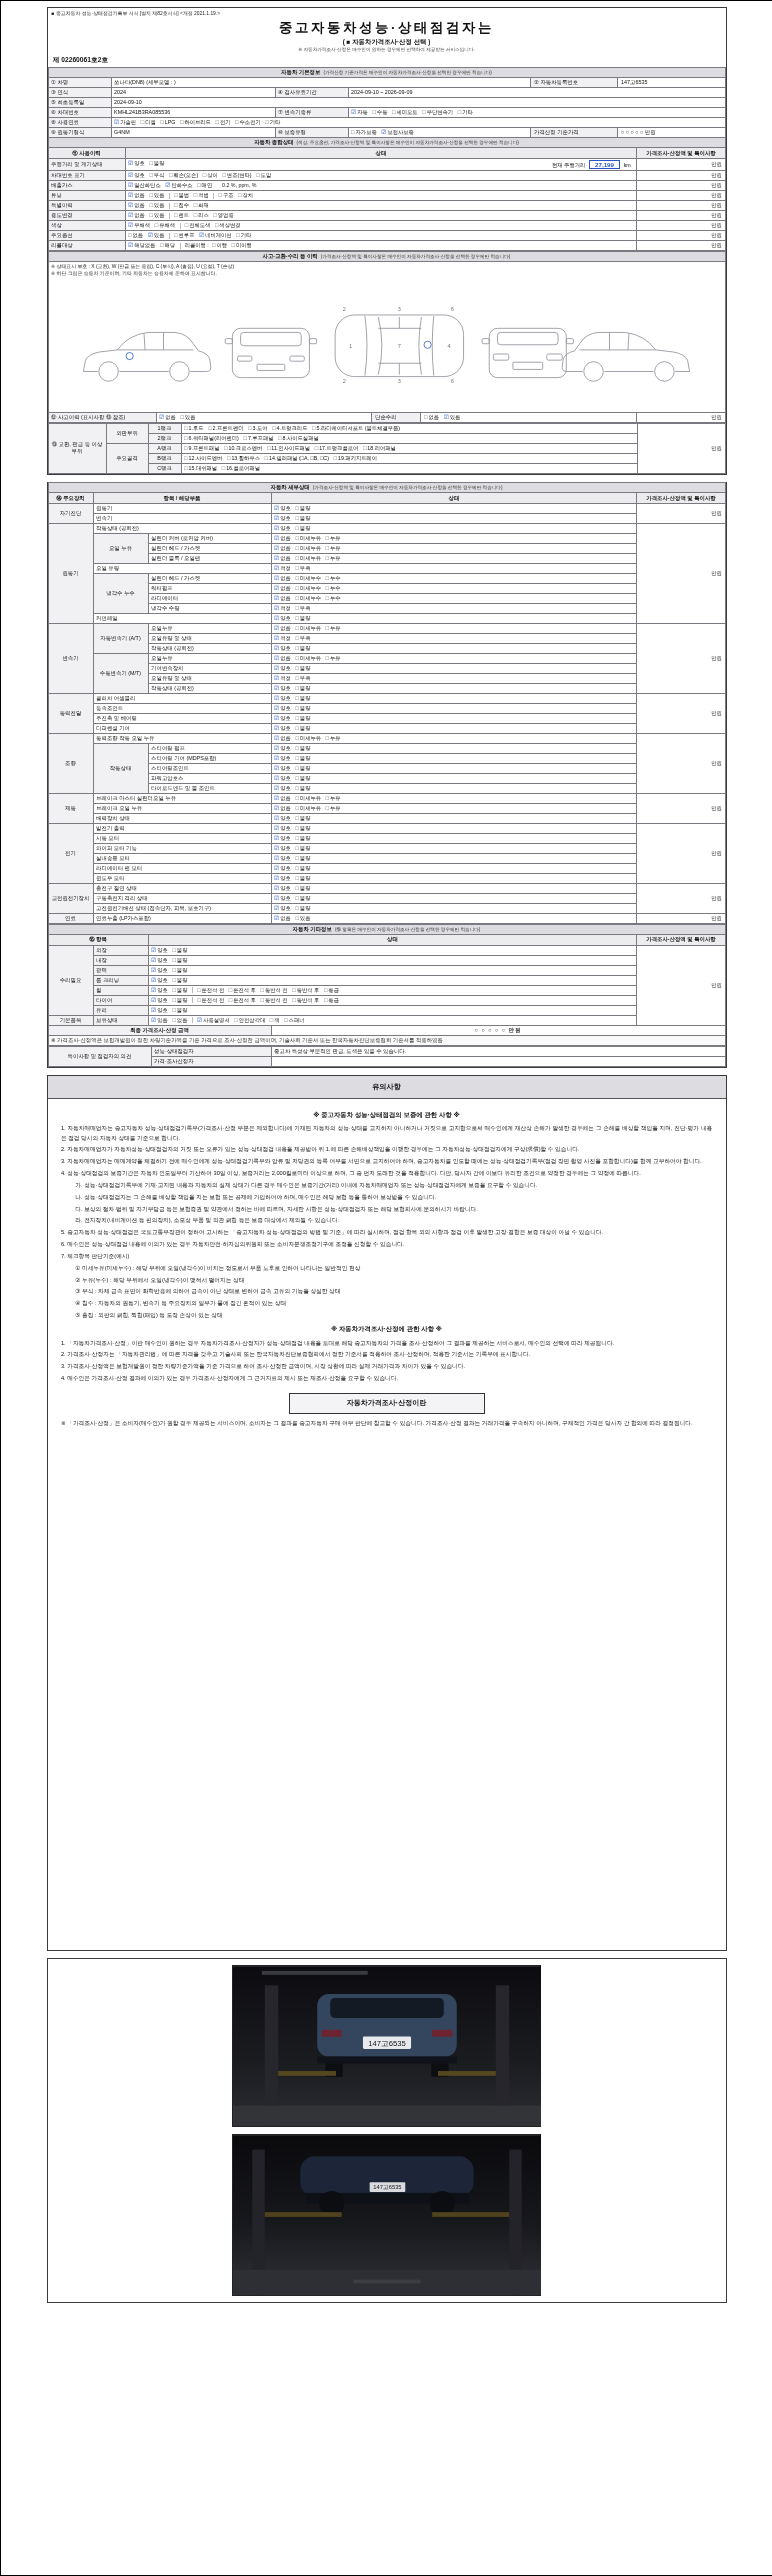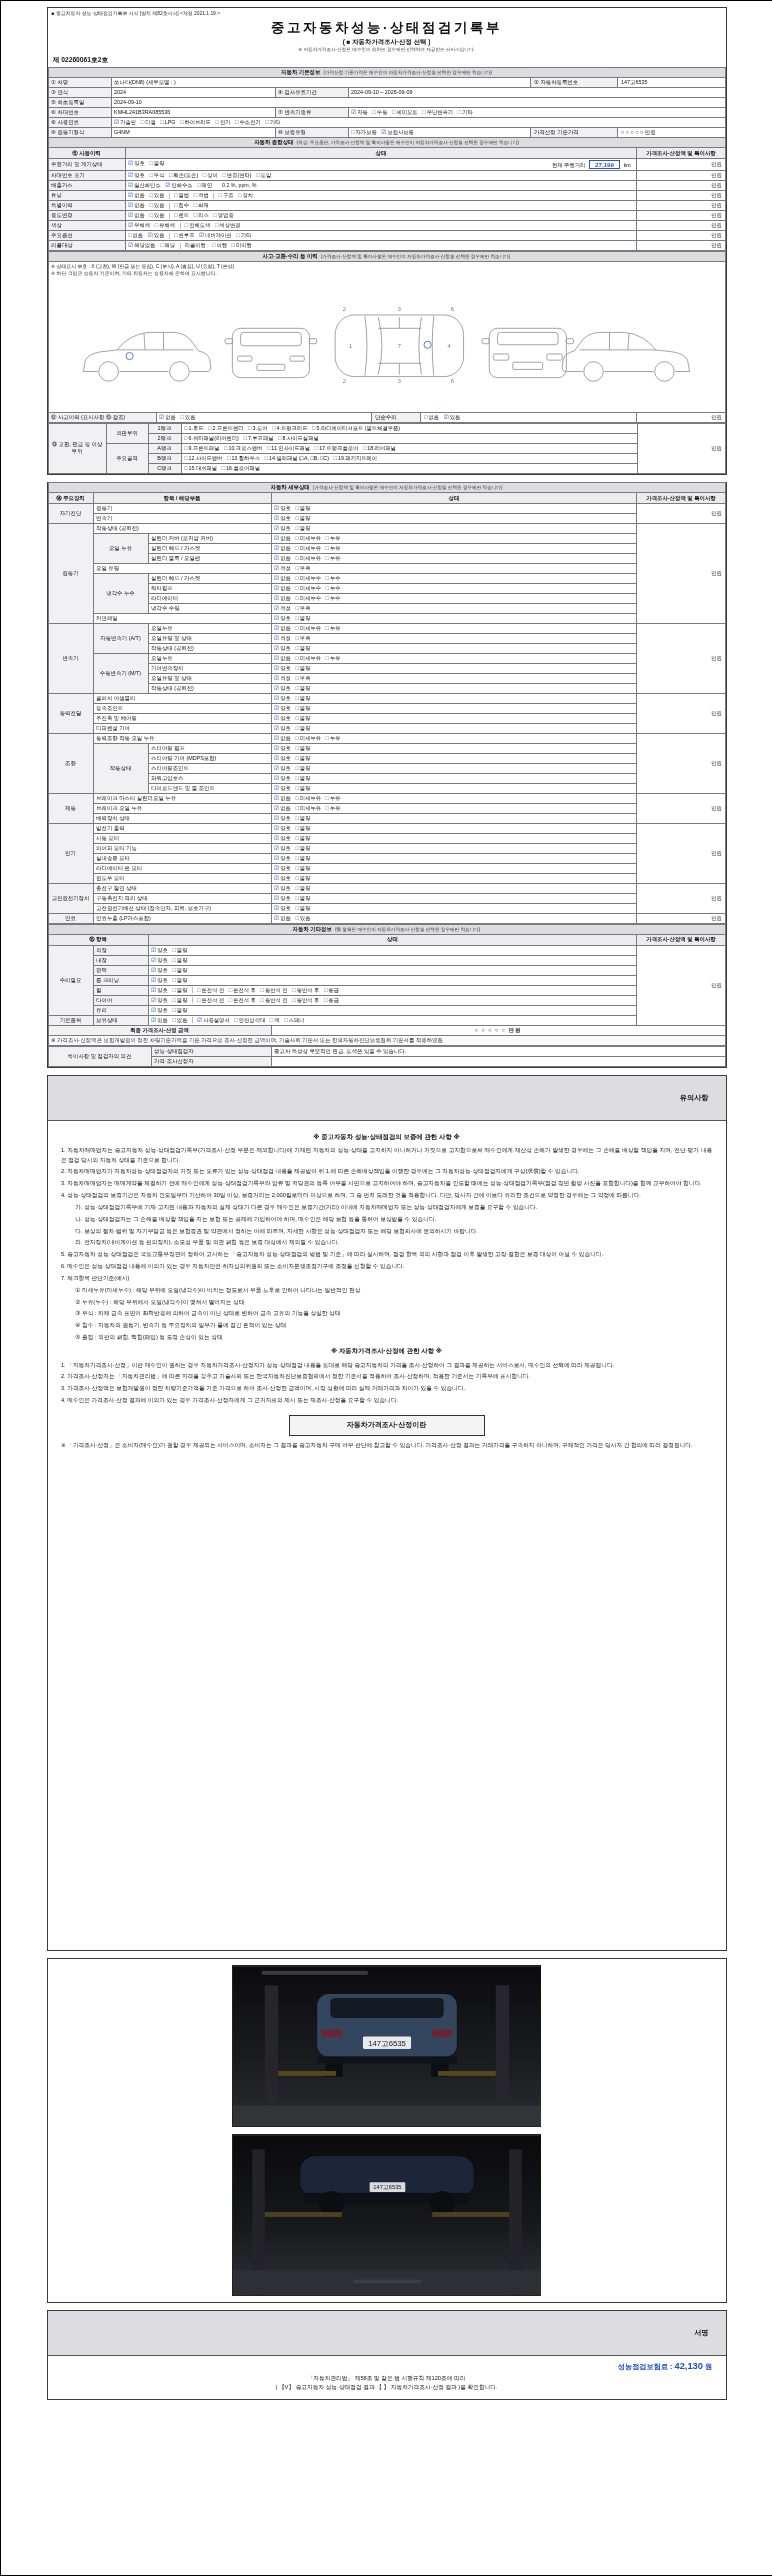--- a/index.html
+++ b/index.html
@@ -39,21 +39,21 @@
   .mile-box { display:inline-block; border:0.8px solid #2b56c9; color:#2b56c9; font-weight:bold; padding:0 5.2px; margin:0 2.1px; font-size:6.2px; }
 
   .legend-cell { padding:2.1px 4.1px; }
   .legend-line { font-size:4.9px; color:#222; margin:0.5px 0; }
   .car-diagram { display:block; margin:3.1px auto 1px; }
 
   .big-label { text-align:center; font-weight:bold; font-size:6.4px; background:#f1f1f4; }
   .big-val { text-align:center; font-weight:bold; font-size:6.7px; letter-spacing:1px; }
   .tiny-note { font-size:4.6px; color:#333; background:#fafafa; }
 
-  .block-title { background:#dcdce1; text-align:right; font-weight:bold; font-size:7.2px; padding:17px; border-bottom:0.5px solid #555; }
+  .block-title { background:#dcdce1; text-align:center; font-weight:bold; font-size:7.2px; padding:6px; border-bottom:0.5px solid #555; }
   .notice-block { height:876px; overflow:hidden; }
   .notice-body { padding:7.2px 13.4px; }
   .np { font-size:5.7px; line-height:1.62; margin:2.6px 0; text-align:justify; }
   .np.ind { margin-left:14.4px; }
   .center-bold { text-align:center; font-weight:bold; font-size:6.4px; margin:5.2px 0 4.1px; }
   .notice-box { width:196px; margin:9.3px auto 5.2px; border:0.8px solid #333; background:#f4f4f6; padding:4.6px; text-align:center; font-weight:bold; font-size:7px; }
   .np.footer { margin-top:5.2px; }
 
   .photo { width:309px; margin:6.2px auto; border:0.5px solid #222; line-height:0; }
 
@@ -62,21 +62,21 @@
   .fee-val { font-size:9.3px; }
   .sign-line { text-align:center; font-size:5.7px; margin:1.5px 0; }
 </style>
 </head>
 <body>
 
 <div class="page">
 
   <div class="block">
     <div class="form-note">■ 중고자동차 성능·상태점검기록부 서식 [별지 제82호서식] &lt;개정 2021.1.19.&gt;</div>
-    <div class="main-title">중고자동차성능·상태점검기록부</div>
+    <div class="main-title">중고자동차성능·상태점검자는</div>
     <div class="sub-title">( ■ 자동차가격조사·산정 선택 )</div>
     <div class="sub-note">※ 자동차가격조사·산정은 매수인이 원하는 경우에만 선택하여 제공받는 서비스입니다.</div>
     <div class="doc-no">제 02260061호2호</div>
 
     <table class="tbl">
       <colgroup>
           <col style="width:63px">
           <col style="width:164px">
           <col style="width:73px">
           <col>
@@ -704,27 +704,15 @@
           <text x="321" y="113" text-anchor="middle" font-size="12" fill="#17181c">147고6535</text>
         </g>
         <rect x="66" y="160" width="160" height="10" fill="#4e431e"></rect>
         <rect x="414" y="160" width="160" height="10" fill="#4e431e"></rect>
         <rect x="0" y="280" width="640" height="52" fill="#2e2f34"></rect>
         <rect x="250" y="300" width="140" height="8" fill="#3c3d42"></rect>
       </svg>
     </div>
   </div>
 
-  <div class="block">
-    <div class="block-title">서명</div>
-    <div class="sign-body">
-      <div class="fee">
-        <span>성능점검보험료 :</span>
-        <span class="fee-val">42,130</span>
-        <span>원</span>
-      </div>
-      <p class="sign-line">「자동차관리법」 제58조 및 같은 법 시행규칙 제120조에 따라</p>
-      <p class="sign-line">( 【V】 중고자동차 성능·상태점검 결과 【 】 자동차가격조사·산정 결과 )를 확인합니다.</p>
-    </div>
-  </div>
 
 </div>
 
 
 </body></html>

